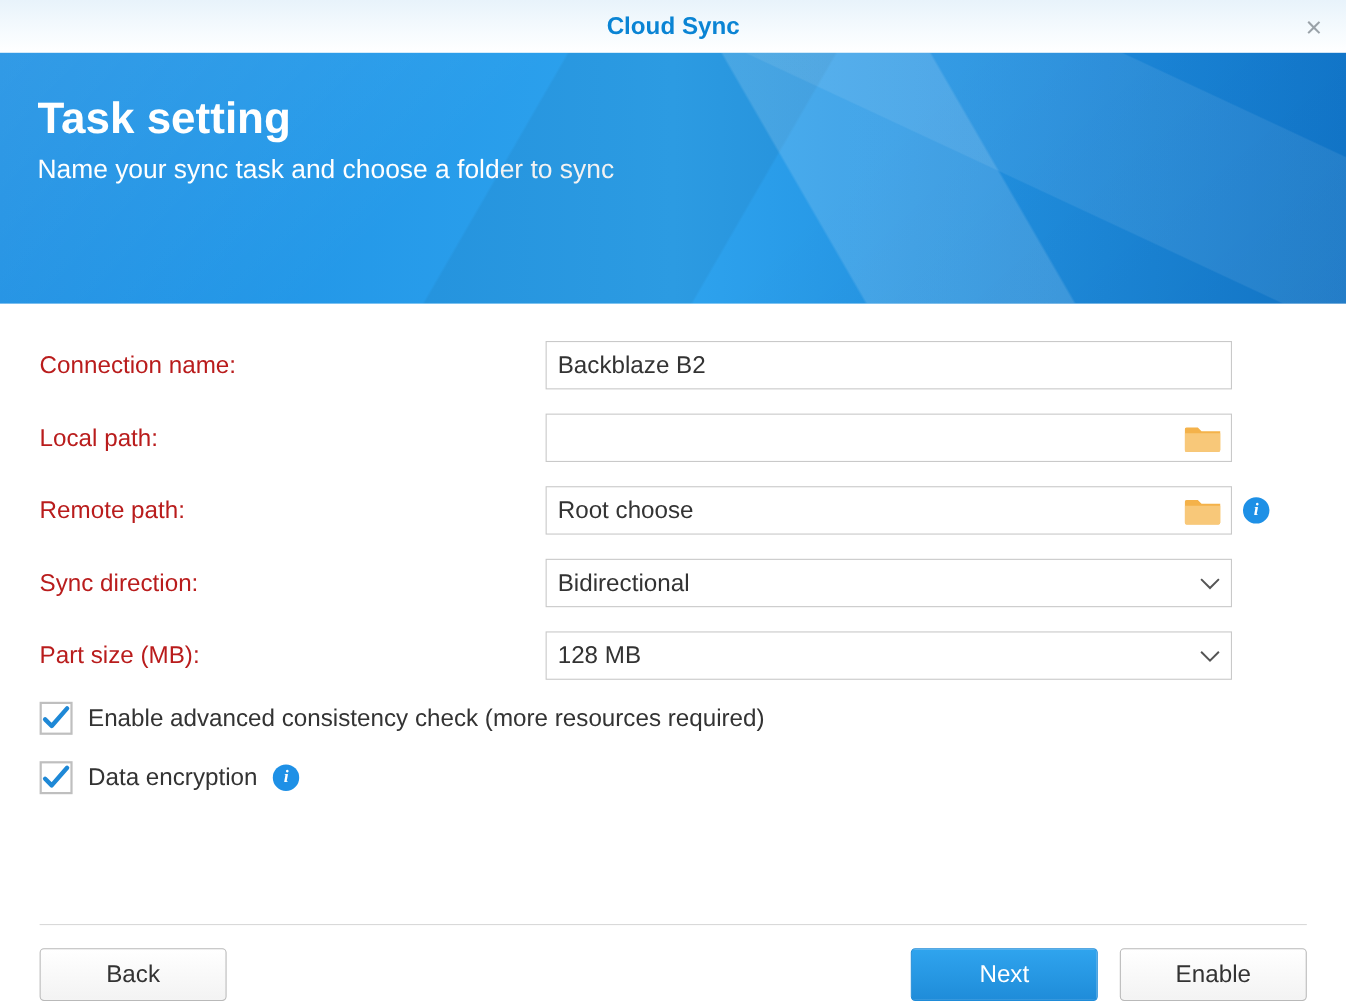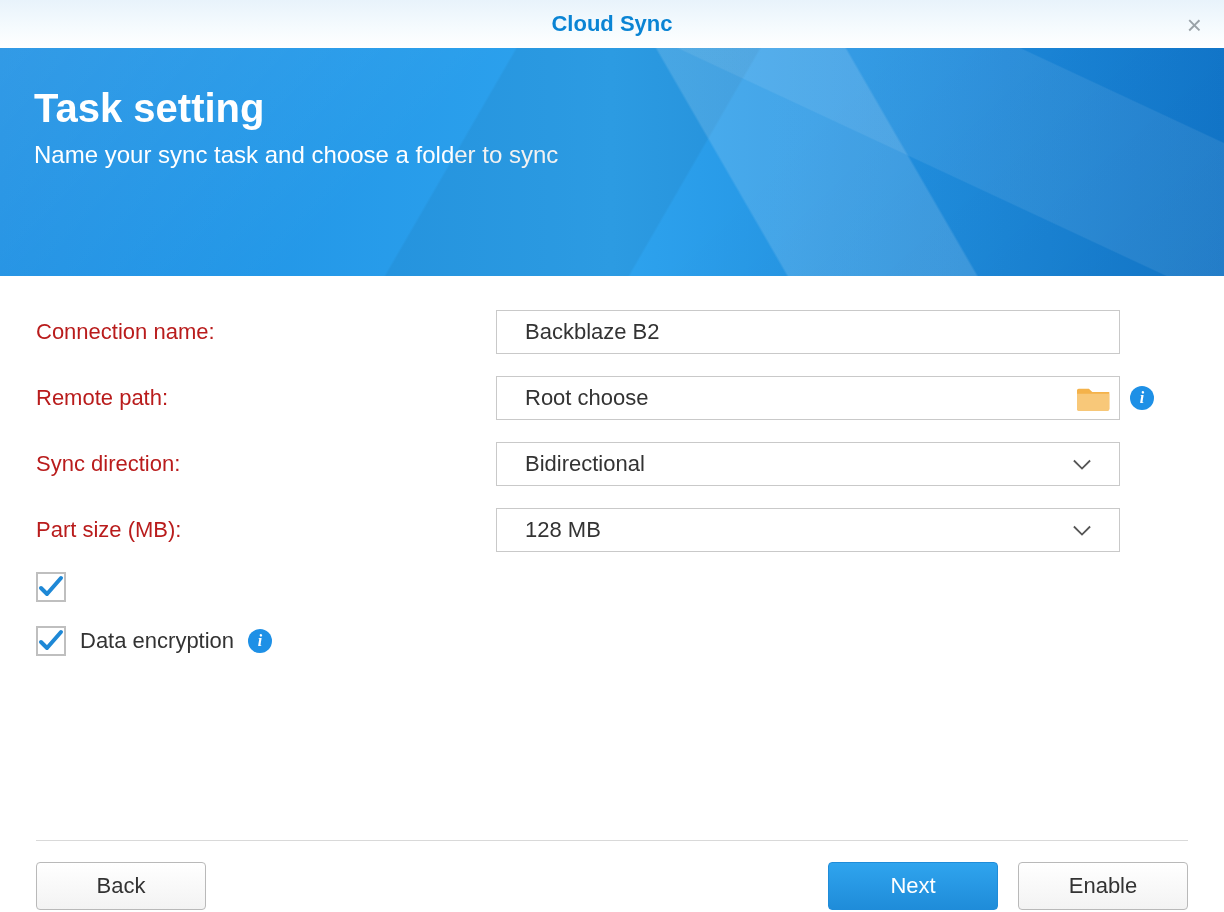--- a/index.html
+++ b/index.html
@@ -32,21 +32,21 @@
       linear-gradient(25deg, transparent 68%, rgba(255,255,255,0.08) 68.2%, rgba(255,255,255,0.08) 88%, transparent 88.2%);
     pointer-events:none;
   }
   .banner h1 { font-size: 40px; font-weight: 700; margin-bottom: 10px; }
   .banner p  { font-size: 24px; font-weight: 400; }
   .form-area { flex: 1; padding: 34px 36px 0 36px; position: relative; }
   .row { display: flex; align-items: center; margin-bottom: 22px; }
   .row.tight { margin-bottom: 20px; }
   .lbl { width: 460px; font-size: 22px; color: #b91c1c; }
   .field-wrap { display:flex; align-items:center; gap:10px; }
-  .field { width: 624px; height: 44px; border: 1px solid #c9c9c9; background:#fff; display:flex; align-items:center; padding: 0 28px; font-size: 22px; color:#333; position:relative; }
+  .field { width: 624px; height: 44px; border: 1px solid #c9c9c9; background:#fff; display:flex; align-items:center; padding: 0 10px; font-size: 22px; color:#333; position:relative; }
   .field input[type=text]{ border:none; outline:none; width:100%; height:100%; font-size:22px; color:#333; background:transparent; }
   .field .folder-btn { position:absolute; right:6px; top:4px; width:38px; height:34px; cursor:pointer; display:flex; align-items:center; justify-content:center; }
   .field .folder-btn svg { width:34px; height:30px; }
   .select-caret { margin-left:auto; }
   .select-caret svg{ width:18px; height:12px; }
   .info-badge { width:24px; height:24px; border-radius:50%; background:#1e90e6; color:#fff; font-style:italic; font-family: Georgia, serif; font-weight:700; display:inline-flex; align-items:center; justify-content:center; font-size:16px; cursor:pointer; }
   .checkbox-row { display:flex; align-items:center; gap:14px; margin-top:2px; margin-bottom:24px; }
   .checkbox { width:30px; height:30px; border:2px solid #bfbfbf; background:#fff; display:flex; align-items:center; justify-content:center; cursor:pointer; }
   .checkbox svg{ width:26px; height:26px; }
   .checkbox-label{ font-size:22px; }
@@ -76,20 +76,34 @@
 
     <div class="row">
       <div class="lbl">Connection name:</div>
       <div class="field-wrap">
         <div class="field">
           <input type="text" value="Backblaze B2" style="">
         </div>
       </div>
     </div>
 
+    <div class="row">
+      <div class="lbl">Local path:</div>
+      <div class="field-wrap">
+        <div class="field">
+          <input type="text" value="" style="">
+          <span class="folder-btn">
+            <svg viewBox="0 0 40 34">
+              <path d="M2 6h12l4 4h20v20a2 2 0 0 1-2 2H2a2 2 0 0 1-2-2V8a2 2 0 0 1 2-2z" fill="#f4b24a"></path>
+              <path d="M2 12h36v18a2 2 0 0 1-2 2H2a2 2 0 0 1-2-2V12z" fill="#f8c879"></path>
+            </svg>
+          </span>
+        </div>
+      </div>
+    </div>
 
     <div class="row">
       <div class="lbl">Remote path:</div>
       <div class="field-wrap">
         <div class="field">
           <span>Root choose</span>
           <span class="folder-btn">
             <svg viewBox="0 0 40 34">
               <path d="M2 6h12l4 4h20v20a2 2 0 0 1-2 2H2a2 2 0 0 1-2-2V8a2 2 0 0 1 2-2z" fill="#f4b24a"></path>
               <path d="M2 12h36v18a2 2 0 0 1-2 2H2a2 2 0 0 1-2-2V12z" fill="#f8c879"></path>
@@ -127,20 +141,21 @@
         </div>
       </div>
     </div>
 
     <div class="checkbox-row">
       <div class="checkbox">
         <svg viewBox="0 0 26 26">
             <path d="M3 14l6 6L23 4" fill="none" stroke="#1e88d6" stroke-width="4" stroke-linecap="round" stroke-linejoin="round"></path>
           </svg>
       </div>
+      <span class="checkbox-label">Enable advanced consistency check (more resources required)</span>
     </div>
 
     <div class="checkbox-row">
       <div class="checkbox">
         <svg viewBox="0 0 26 26">
             <path d="M3 14l6 6L23 4" fill="none" stroke="#1e88d6" stroke-width="4" stroke-linecap="round" stroke-linejoin="round"></path>
           </svg>
       </div>
       <span class="checkbox-label">Data encryption</span>
       <span class="info-badge">i</span>

